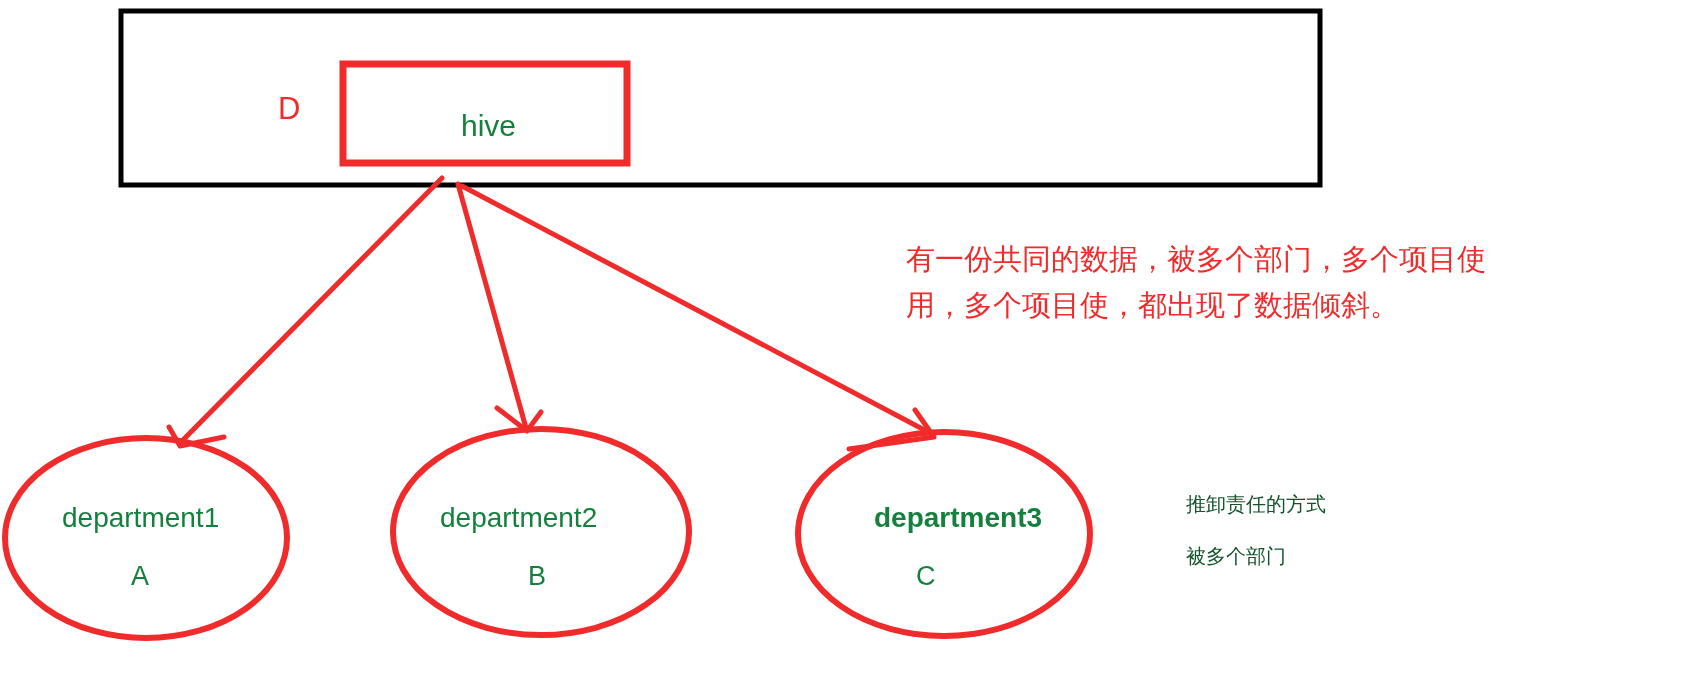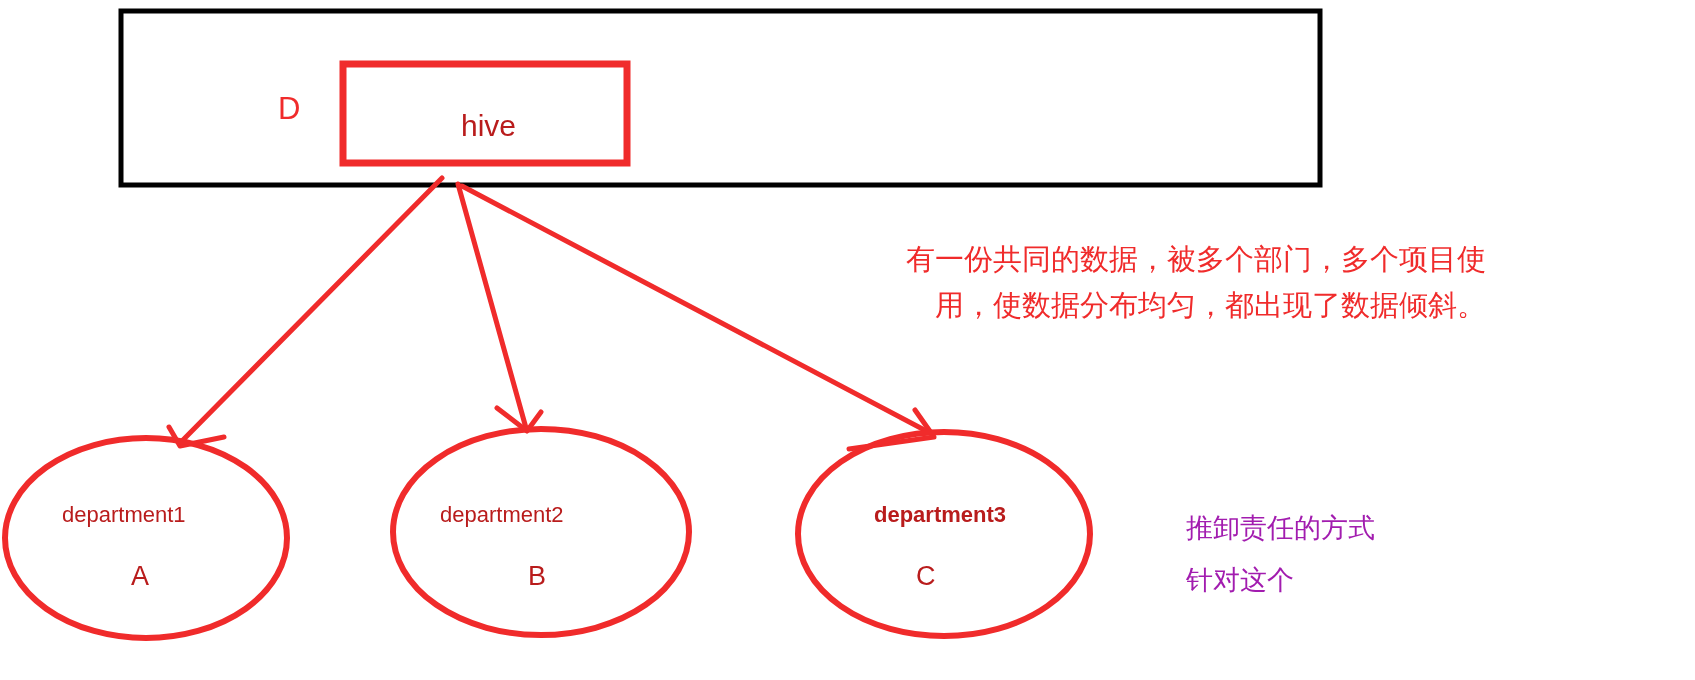--- a/index.html
+++ b/index.html
@@ -19,65 +19,65 @@
   }
   #diagram-svg {
     position: absolute;
     left: 0;
     top: 0;
     width: 1695px;
     height: 680px;
   }
   .txt {
     position: absolute;
-    color: #b91c1c;
+    color: #15803d;
     white-space: pre;
     line-height: 1.0;
   }
   .lbl-d {
     left: 278px;
     top: 93px;
     font-size: 31px;
     color: #f02b2b;
   }
   .lbl-hive {
     left: 461px;
     top: 111px;
     font-size: 30px;
   }
   .lbl-dept {
-    font-size: 22px;
+    font-size: 28px;
     text-align: left;
   }
   .lbl-dept1 { left: 62px;  top: 504px; }
   .lbl-dept2 { left: 440px; top: 504px; }
   .lbl-dept3 { left: 874px; top: 504px; font-weight: bold; }
   .lbl-letter {
     font-size: 27px;
   }
   .lbl-a { left: 131px; top: 563px; }
   .lbl-b { left: 528px; top: 563px; }
   .lbl-c { left: 916px; top: 563px; }
 
   .note-main {
     position: absolute;
     left: 906px;
     top: 236px;
     color: #f02b2b;
     font-size: 29px;
     line-height: 46px;
   }
-  .note-main div { white-space: pre; text-align: right; }
+  .note-main div { white-space: pre; }
 
   .note-bottom {
     position: absolute;
     left: 1186px;
-    top: 502px;
-    color: #a21caf;
-    font-size: 27px;
+    top: 478px;
+    color: #14532d;
+    font-size: 20px;
     line-height: 52px;
   }
   .note-bottom div { white-space: pre; }
 </style>
 </head>
 <body>
 
 <div id="canvas">
 
   <svg id="diagram-svg" viewBox="0 0 1695 680" xmlns="http://www.w3.org/2000/svg">
@@ -114,21 +114,21 @@
   <div class="txt lbl-letter lbl-a">A</div>
 
   <div class="txt lbl-dept lbl-dept2">department2</div>
   <div class="txt lbl-letter lbl-b">B</div>
 
   <div class="txt lbl-dept lbl-dept3">department3</div>
   <div class="txt lbl-letter lbl-c">C</div>
 
   <div class="note-main">
     <div>有一份共同的数据，被多个部门，多个项目使</div>
-    <div>用，使数据分布均匀，都出现了数据倾斜。</div>
+    <div>用，多个项目使，都出现了数据倾斜。</div>
   </div>
 
   <div class="note-bottom">
     <div>推卸责任的方式</div>
-    <div>针对这个</div>
+    <div>被多个部门</div>
   </div>
 
 </div>
 
 </body></html>

